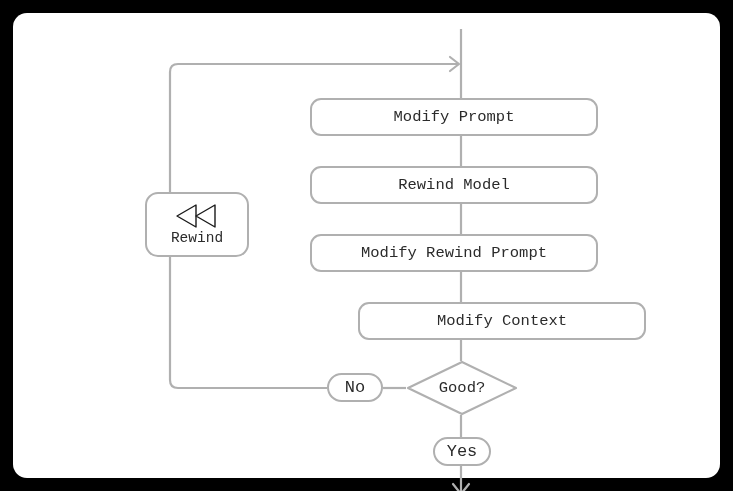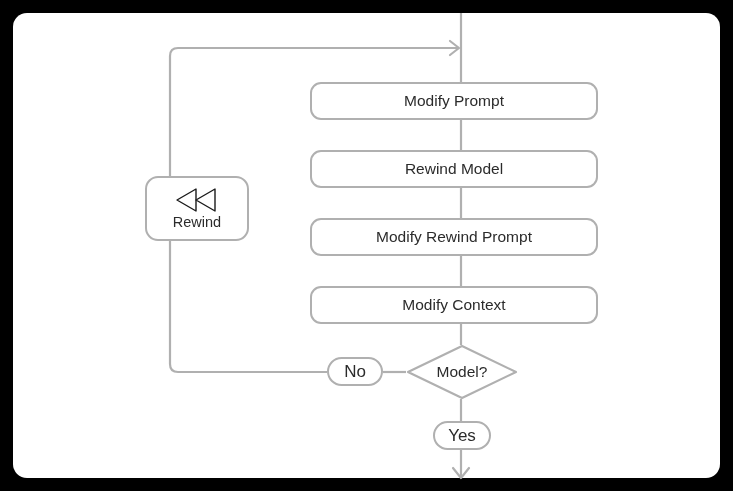--- a/index.html
+++ b/index.html
@@ -22,23 +22,24 @@
     width: 707px;
     height: 465px;
     background: #ffffff;
     border-radius: 14px;
   }
 
   
   #diagram {
     position: absolute;
     left: 0;
-    top: 0;
+    top: 16px;
     width: 733px;
     height: 401px;
+    font-family: Liberation Mono, monospace;
   }
   #connectors {
     position: absolute;
     left: 0;
     top: 0;
     width: 733px;
     height: 491px;
     pointer-events: none;
   }
 
@@ -57,21 +58,21 @@
   .step-box {
     left: 310px;
     width: 288px;
     height: 38px;
     border-radius: 11px;
     font-size: 15.5px;
   }
   .step-box.s0 { top: 82px; }
   .step-box.s1 { top: 150px; }
   .step-box.s2 { top: 218px; }
-  .step-box.s3 { top: 286px; }
+  .step-box.s3 { top: 286px; margin-left: 48px; }
 
   .pill {
     border-radius: 999px;
     font-size: 17px;
   }
   .pill.no-pill  { left: 327px; top: 357px; width: 56px;  height: 29px; }
   .pill.yes-pill { left: 433px; top: 421px; width: 58px;  height: 29px; }
 
   
   #decision-diamond {
@@ -162,21 +163,21 @@
   </div>
   <div class="node step-box s3">
     <span>Modify Context</span>
   </div>
 
   <div id="decision-diamond">
     <svg viewBox="0 0 112 56" width="112" height="56" xmlns="http://www.w3.org/2000/svg">
       <polygon points="56,2 110,28 56,54 2,28" fill="#ffffff" stroke="#b0b0b0" stroke-width="2.2" stroke-linejoin="round"></polygon>
     </svg>
   </div>
-  <div id="decision-label">Model?</div>
+  <div id="decision-label">Good?</div>
 
   <div class="node pill no-pill">
     <span>No</span>
   </div>
   <div class="node pill yes-pill">
     <span>Yes</span>
   </div>
 
   <div class="node" id="rewind-node">
     <svg id="rewind-icon" viewBox="0 0 46 26" xmlns="http://www.w3.org/2000/svg">

